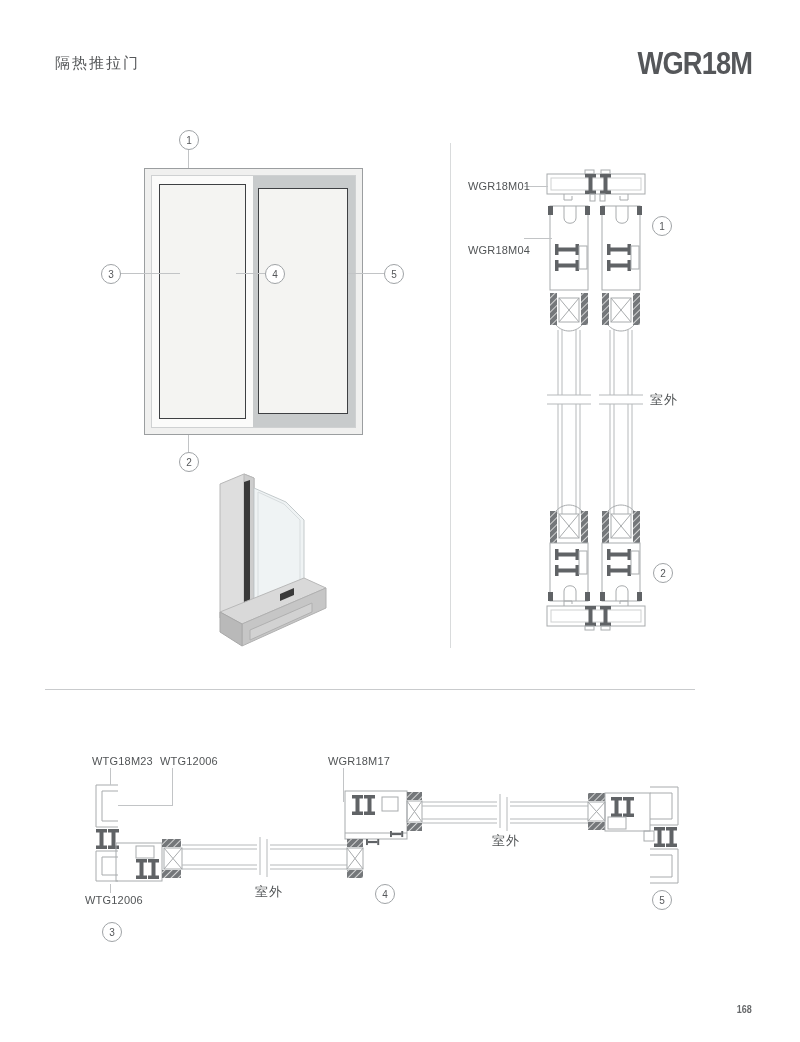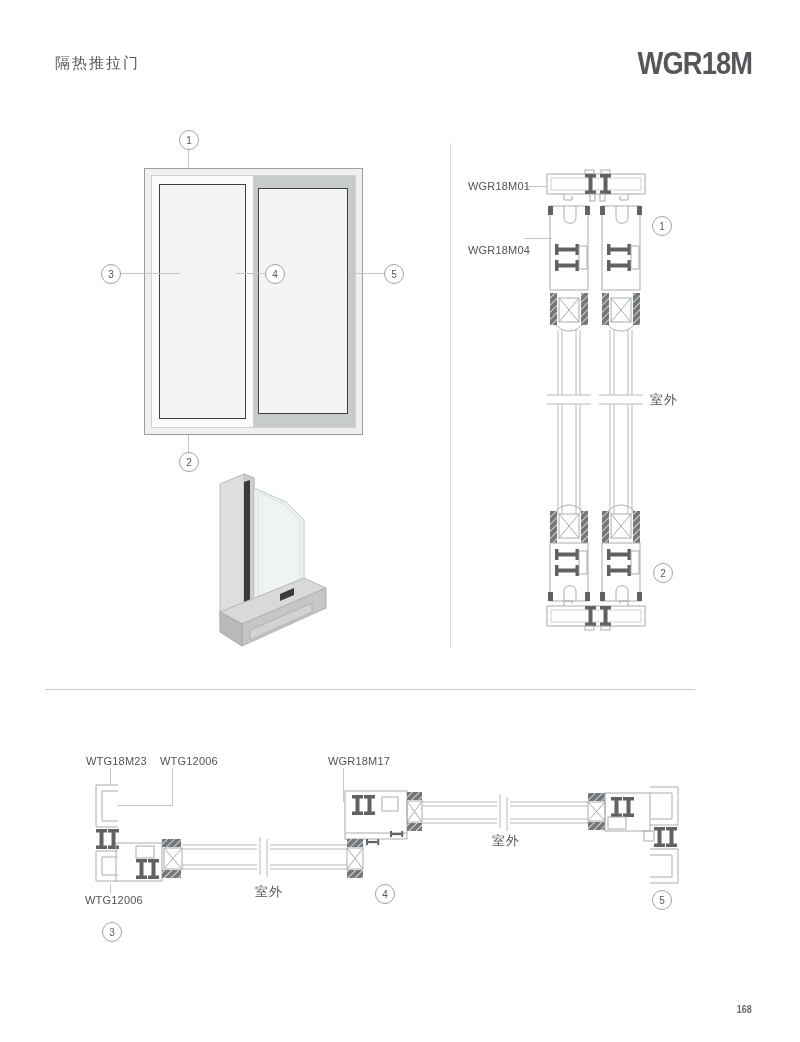--- a/index.html
+++ b/index.html
@@ -239,21 +239,21 @@
 
       <path class="o" d="M590,32 H618 V70 H590"></path>
       <path class="o" d="M590,38 H612 V64 H590"></path>
       <use href="#ibV" x="594" y="72"></use>
       <use href="#ibV" x="606" y="72"></use>
       <path class="o" d="M590,94 H618 V128 H590"></path>
       <path class="o" d="M590,100 H612 V122 H590"></path>
     </svg>
   </div>
 
-  <div class="abs plabel" style="left:86px;top:755px">WTG18M23</div>
+  <div class="abs plabel" style="left:92px;top:755px">WTG18M23</div>
   <div class="abs lead" style="left:110px;top:768px;width:1px;height:17px"></div>
   <div class="abs plabel" style="left:160px;top:755px">WTG12006</div>
   <div class="abs lead" style="left:172px;top:768px;width:1px;height:37px"></div>
   <div class="abs lead" style="left:118px;top:805px;width:55px;height:1px"></div>
   <div class="abs plabel" style="left:328px;top:755px">WGR18M17</div>
   <div class="abs lead" style="left:343px;top:768px;width:1px;height:34px"></div>
   <div class="abs plabel" style="left:85px;top:894px">WTG12006</div>
   <div class="abs lead" style="left:110px;top:884px;width:1px;height:9px"></div>
 
   <div class="abs outdoor" style="left:255px;top:883px">室外</div>

